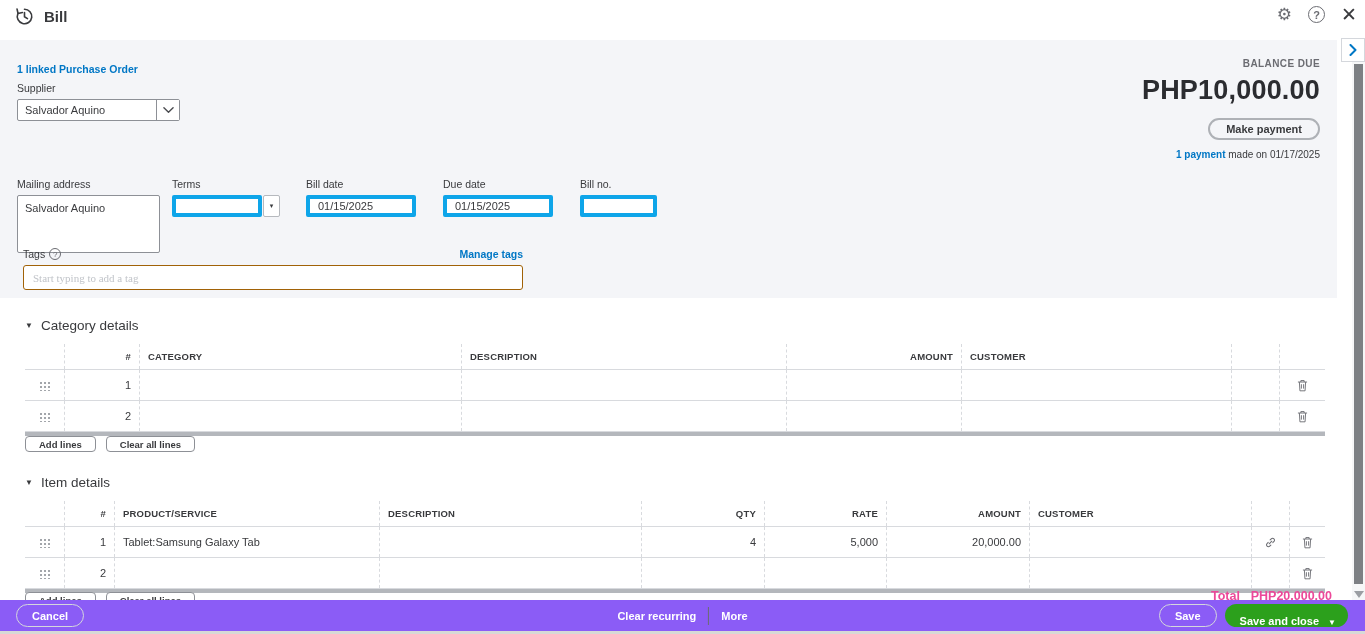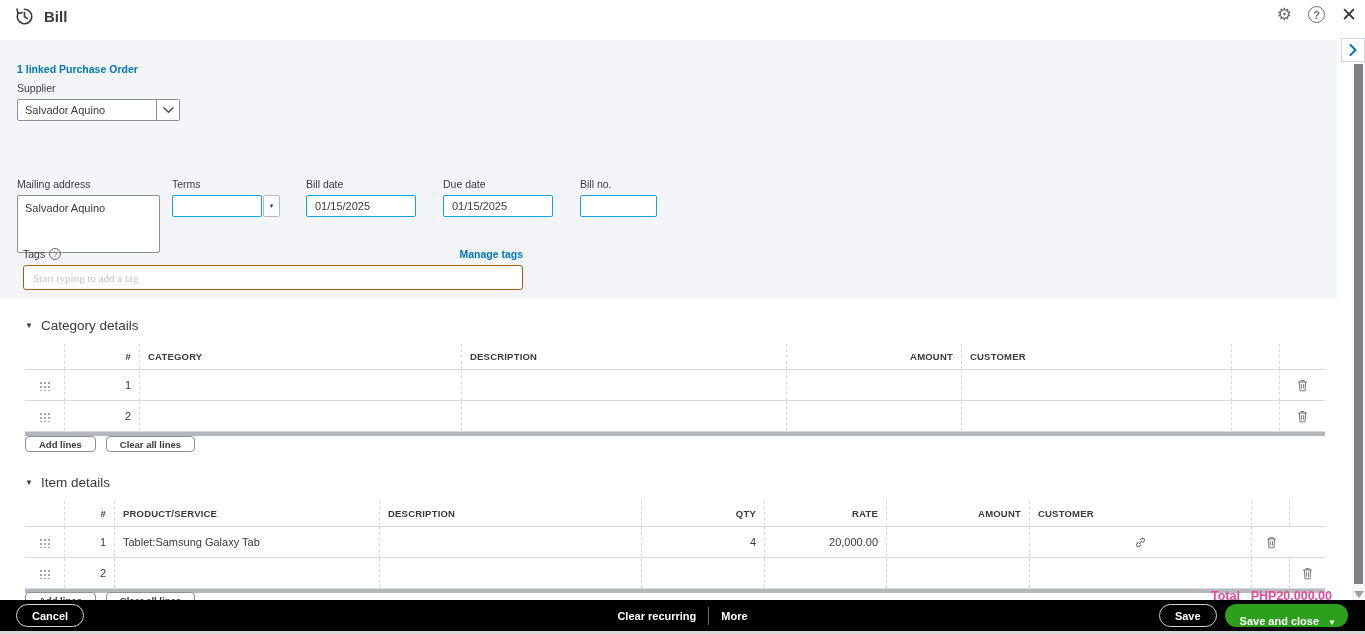--- a/index.html
+++ b/index.html
@@ -39,21 +39,21 @@
   
   .fields-row { position:absolute; left:0; top:138px; width:100%; }
   .f { position:absolute; }
   .f-mailing { left:17px; }
   .f-terms   { left:172px; }
   .f-billdate{ left:306px; }
   .f-duedate { left:443px; }
   .f-billno  { left:580px; }
   textarea.addr { width:143px; height:58px; border:1px solid #8D9096; border-radius:2px; background:#fff;
     font-family:inherit; font-size:11px; color:#393A3D; padding:6px 7px; resize:none; outline:none; }
-  .txt { height:22px; border:1px solid #0ea5e9; border-radius:2px; background:#fff;
+  .txt { height:22px; border:4px solid #0ea5e9; border-radius:2px; background:#fff;
     font-family:inherit; font-size:11px; color:#393A3D; padding:0 8px; outline:none; }
   .w-terms { width:90px; }
   .w-date  { width:110px; }
   .w-billno{ width:77px; }
   .terms-combo { display:flex; align-items:center; }
   .terms-caret { width:17px; height:22px; margin-left:1px; border:1px solid #B6B9BE; border-radius:2px; background:#fff;
     display:flex; align-items:center; justify-content:center; font-size:7px; color:#393A3D; cursor:pointer; }
   
   .tags-wrap { position:absolute; left:23px; top:208px; width:500px; }
   .tags-head { display:flex; justify-content:space-between; align-items:center; margin-bottom:5px; }
@@ -93,21 +93,21 @@
   
   .lines-btns { position:absolute; left:25px; display:flex; gap:10px; }
   .lb-cat { top:436px; }
   .lb-item { top:592px; }
   .lines-btns button { height:16px; padding:0 13px; border:1px solid #8D9096; border-radius:4px; background:#fff;
     font-family:inherit; font-size:9.5px; font-weight:700; color:#393A3D; cursor:pointer; }
   
   .totals { position:absolute; left:1211px; top:589px; width:121px; display:flex; justify-content:space-between;
     font-size:12.5px; font-weight:700; color:#ec4899; z-index:1; }
   
-  .footer { position:absolute; left:0; bottom:3px; width:1365px; height:31px; background:#000000; z-index:10; }
+  .footer { position:absolute; left:0; bottom:3px; width:1365px; height:31px; background:#8b5cf6; z-index:10; }
   .bottom-strip { position:absolute; left:0; bottom:0; width:1365px; height:3px; background:#D7D9D6; z-index:11; }
   .pill { height:23px; padding:0 15px; border:1px solid #D4D7DC; border-radius:12px; background:transparent;
     font-family:inherit; font-size:11px; font-weight:700; color:#fff; cursor:pointer; }
   .f-cancel { position:absolute; left:16px; top:4px; }
   .f-center { position:absolute; left:50%; top:0; height:31px; transform:translateX(-50%);
     display:flex; align-items:center; gap:12px; }
   .f-link { font-size:11px; font-weight:600; color:#fff; cursor:pointer; }
   .f-div { width:1px; height:18px; background:#6B6C72; }
   .f-right { position:absolute; right:17px; top:4px; display:flex; gap:8px; }
   .save-close { height:23px; padding:0 12px 0 15px; border:none; border-radius:12px; background:#2CA01C;
@@ -153,20 +153,28 @@
       <div class="combo">
         <input value="Salvador Aquino" style="">
         <button class="combo-btn">
           <svg width="11" height="8" viewBox="0 0 12 8" fill="none">
               <path d="M1 1.5l5 5 5-5" stroke="#4A4B4F" stroke-width="1.5" stroke-linecap="round" stroke-linejoin="round"></path>
             </svg>
         </button>
       </div>
     </div>
 
+    <div class="balance">
+      <div class="balance-label">BALANCE DUE</div>
+      <div class="balance-amount">PHP10,000.00</div>
+      <button class="make-payment">Make payment</button>
+      <div class="payment-note">
+        <a>1 payment</a><span> made on 01/17/2025</span>
+      </div>
+    </div>
 
     <div class="fields-row">
       <div class="f f-mailing">
         <label class="field-label">Mailing address</label>
         <textarea class="addr" style="">Salvador Aquino</textarea>
       </div>
       <div class="f f-terms">
         <label class="field-label">Terms</label>
         <div class="terms-combo">
           <input class="txt w-terms" value="" style="">
@@ -278,20 +286,21 @@
       <div class="c"></div>
     </div>
     <div class="row item-cols tbody">
       <div class="c ctr">
           <span class="drag-dots"></span>
         </div>
       <div class="c r">1</div>
       <div class="c">Tablet:Samsung Galaxy Tab</div>
       <div class="c"></div>
       <div class="c r">4</div>
+      <div class="c r">5,000</div>
       <div class="c r">20,000.00</div>
       <div class="c"></div>
       <div class="c ctr">
           <span class="link-btn">
         <svg width="13" height="13" viewBox="0 0 14 14" fill="none">
               <path d="M5.6 8.4l2.8-2.8M6.6 4.2l1.2-1.2a2.05 2.05 0 0 1 2.9 2.9L9.5 7.1M7.4 9.8l-1.2 1.2a2.05 2.05 0 0 1-2.9-2.9l1.2-1.2" stroke="#6B6C72" stroke-width="1.1" stroke-linecap="round"></path>
             </svg>
       </span>
         </div>
       <div class="c ctr">

